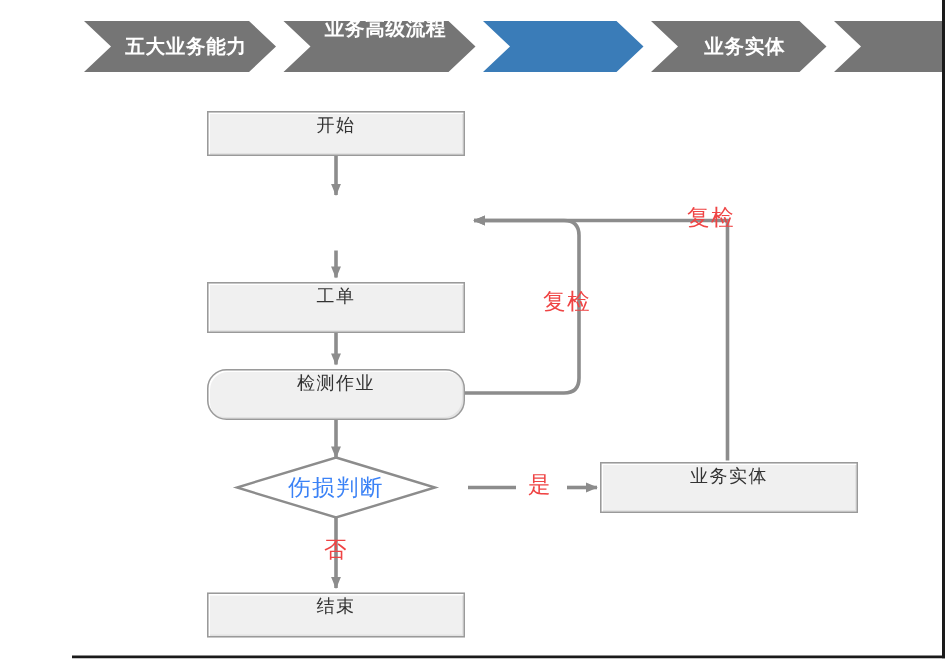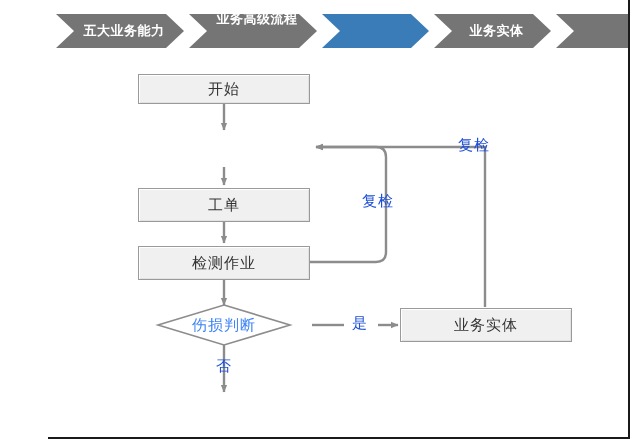--- a/index.html
+++ b/index.html
@@ -48,39 +48,38 @@
     width: 634px;
     height: 439px;
   }
   .node {
     position: absolute;
     box-sizing: border-box;
     background: #f0f0f0;
     border: 1px solid #9a9a9a;
     box-shadow: inset 1px 1px 0 #ffffff, inset -1px -1px 0 #e2e2e2;
     color: #333333;
-    font-size: 15px;
+    font-size: 12px;
     display: flex;
-    align-items: center;
     justify-content: center;
     letter-spacing: 1px;
   }
   .diamond-label {
     position: absolute;
     color: #3b82f6;
     font-size: 15px;
     letter-spacing: 1px;
     display: flex;
     align-items: center;
     justify-content: center;
     pointer-events: none;
   }
   .edge-label {
     position: absolute;
-    color: #1d4ed8;
+    color: #ef4444;
     font-size: 15px;
     letter-spacing: 1px;
     white-space: nowrap;
     pointer-events: none;
   }
 </style>
 </head>
 <body>
 
 <div id="canvas">
@@ -138,28 +137,31 @@
 
     <div class="node" style="left:90px; top:74px; width:172px; height:30px;">
       <span>开始</span>
     </div>
 
 
     <div class="node" style="left:90px; top:188px; width:172px; height:34px;">
       <span>工单</span>
     </div>
 
-    <div class="node" style="left:90px; top:246px; width:172px; height:34px;">
+    <div class="node" style="left:90px; top:246px; width:172px; height:34px;border-radius:13px;">
       <span>检测作业</span>
     </div>
 
     <div class="node" style="left:352px; top:308px; width:172px; height:34px;">
       <span>业务实体</span>
     </div>
 
+    <div class="node" style="left:90px; top:395px; width:172px; height:30px;">
+      <span>结束</span>
+    </div>
 
     <div class="diamond-label" style="left:120px; top:313px; width:112px; height:24px;">伤损判断</div>
 
     <div class="edge-label" style="left:314px; top:192px;">复检</div>
 
     <div class="edge-label" style="left:410px; top:136px;">复检</div>
 
     <div class="edge-label" style="left:304px; top:314px;">是</div>
 
     <div class="edge-label" style="left:168px; top:357px;">否</div>

